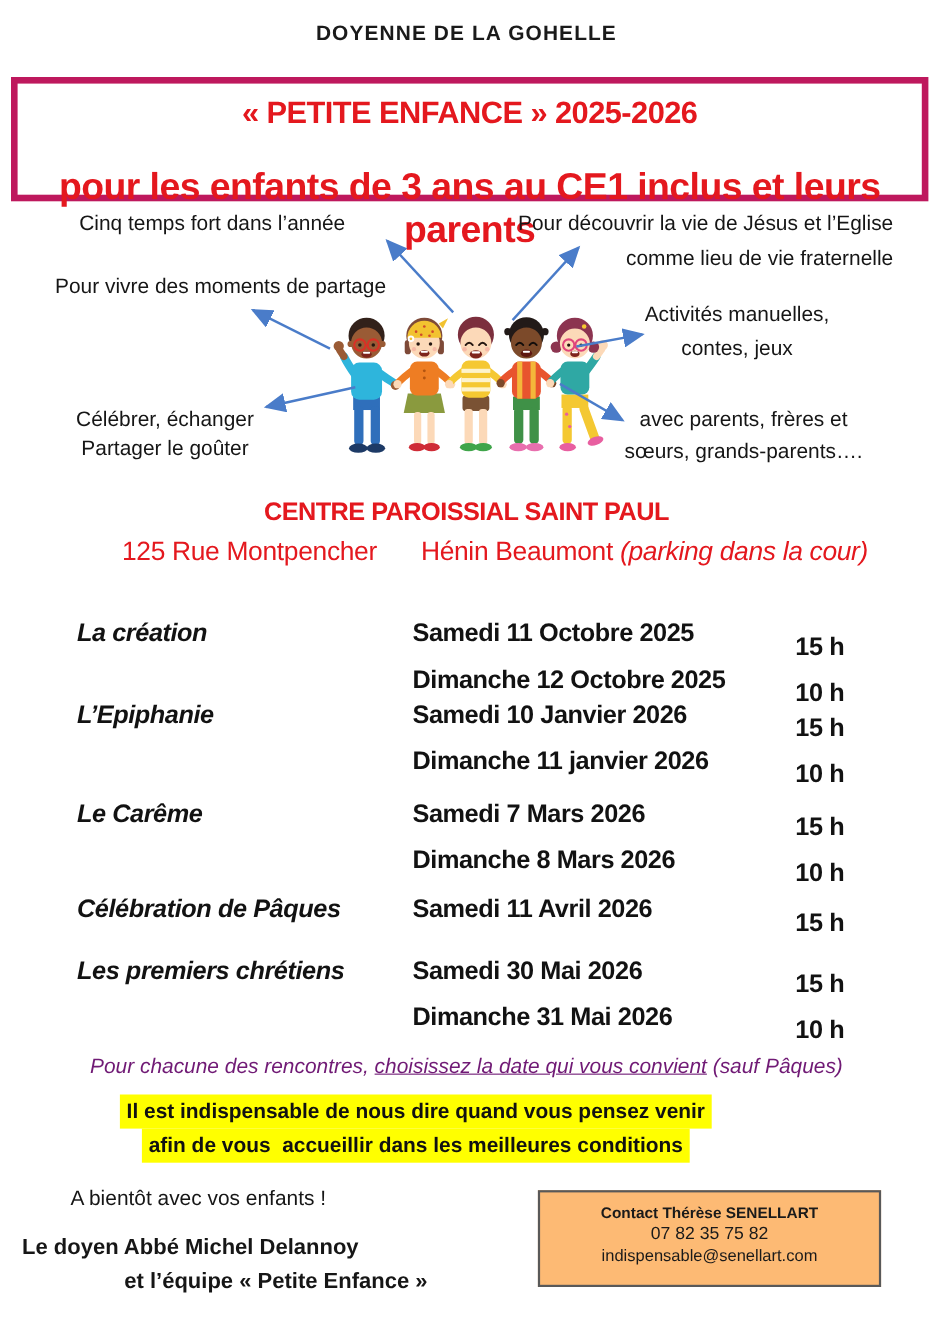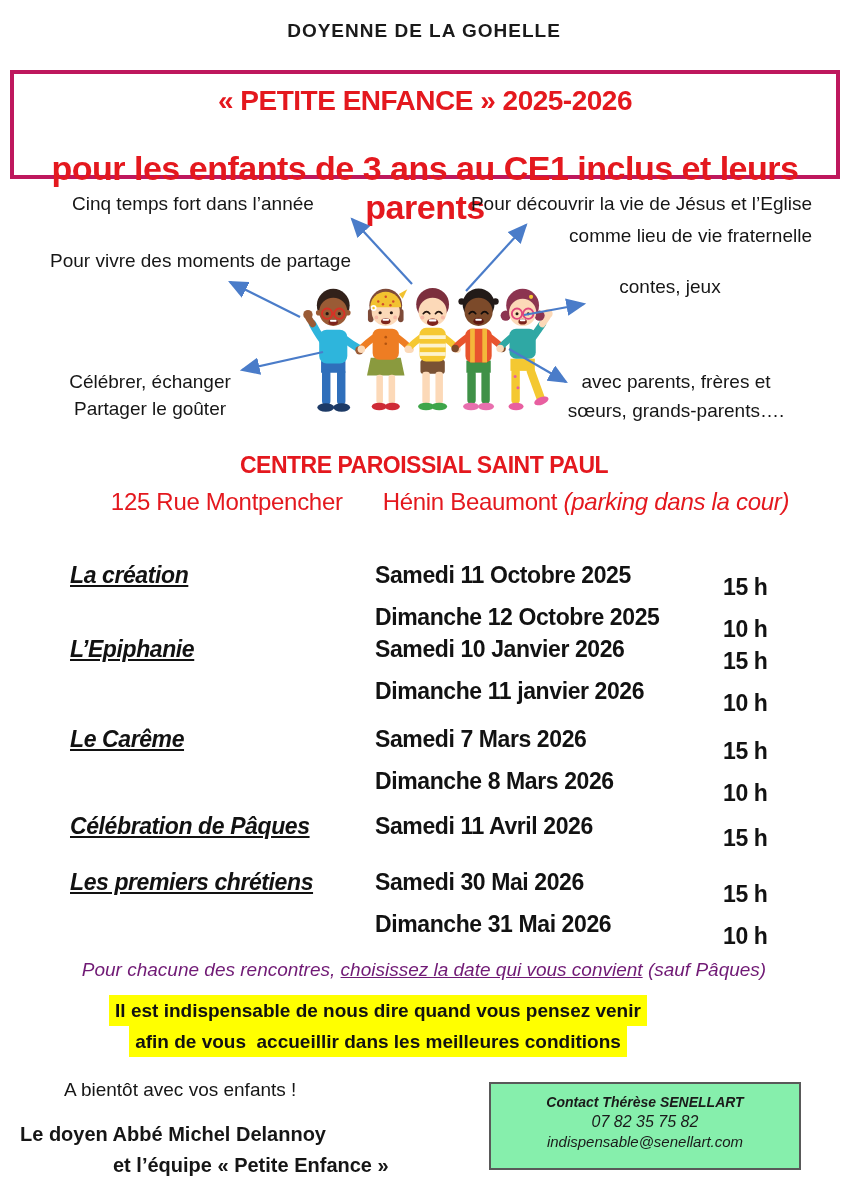--- a/index.html
+++ b/index.html
@@ -2,57 +2,57 @@
 <html><head>
 <meta charset="utf-8">
 <style>
   html,body{margin:0;padding:0;background:#ffffff;}
   .page{position:relative;width:848px;height:1200px;background:#fff;overflow:hidden;
         font-family:"Liberation Sans", sans-serif;color:#111;}
   .abs{position:absolute;}
   
   .org{left:0;top:20px;width:848px;text-align:center;font-size:19px;font-weight:bold;
        letter-spacing:1px;color:#1a1a1a;}
-  .title-box{left:10px;top:70px;width:822px;height:101px;border:4px solid #be185d;background:#fff;}
+  .title-box{left:10px;top:70px;width:822px;height:101px;border:6px solid #be185d;background:#fff;}
   .t1{margin-top:11px;text-align:center;font-size:28px;font-weight:bold;letter-spacing:-0.5px;color:#e4181e;}
   .t2{margin-top:32px;text-align:center;font-size:34px;font-weight:bold;letter-spacing:-0.5px;color:#e4181e;}
   
   .ann{font-size:19px;color:#161616;line-height:27px;}
   .ann-a1{left:72px;top:190px;}
   .ann-a2{left:50px;top:247px;}
   .ann-a3{left:52px;top:368px;width:196px;text-align:center;}
   .ann-b1{left:416px;top:188px;width:396px;text-align:right;line-height:32px;}
   .ann-b2{left:556px;top:271px;width:228px;text-align:center;line-height:31px;}
   .ann-b3{left:548px;top:367px;width:256px;text-align:center;line-height:29px;}
   
   .venue-name{left:0;top:452px;width:848px;text-align:center;font-size:23px;font-weight:bold;
               letter-spacing:-0.5px;color:#e4181e;}
   .venue-addr{left:0;top:488px;width:848px;text-align:center;font-size:24px;letter-spacing:-0.3px;color:#e4181e;padding-left:26px;}
   .venue-addr .gap{display:inline-block;width:40px;}
   .venue-addr .ital{font-style:italic;}
   
   .srow{position:absolute;left:70px;width:730px;display:flex;font-size:23px;font-weight:bold;
         letter-spacing:-0.4px;line-height:30px;color:#121212;}
-  .ev{width:305px;font-style:italic;text-decoration:underline;}
+  .ev{width:305px;font-style:italic;}
   .dates{flex:1;}
   .dline{display:flex;}
   .date{width:348px;}
   .time{width:70px;margin-top:12px;}
   
   .choose{left:0;top:959px;width:848px;text-align:center;font-size:19px;font-style:italic;color:#701a75;}
   .choose .ul{text-decoration:underline;}
   .hl-wrap{left:0;top:995px;width:756px;text-align:center;line-height:29px;}
   .hl{display:inline-block;background:#ffff00;font-size:19px;font-weight:bold;color:#111;
       padding:1px 6px;white-space:pre-wrap;}
   .farewell{left:64px;top:1079px;font-size:19px;color:#161616;}
   .sig1{left:20px;top:1123px;font-size:20px;font-weight:bold;color:#161616;}
   .sig2{left:113px;top:1154px;font-size:20px;font-weight:bold;color:#161616;}
   
-  .contact{left:489px;top:1082px;width:308px;height:84px;border:2px solid #595959;background:#86efac;
-           text-align:center;font-style:italic;}
+  .contact{left:489px;top:1082px;width:308px;height:84px;border:2px solid #595959;background:#fdba74;
+           text-align:center;}
   .c1{margin-top:10px;font-size:14px;font-weight:bold;color:#1a1a1a;}
   .c2{margin-top:3px;font-size:16px;color:#1a1a1a;}
   .c3{margin-top:2px;font-size:15px;color:#1a1a1a;}
   svg{display:block;}
   .arrows{left:0;top:0;pointer-events:none;}
 </style>
 </head>
 <body>
 
 <div class="page">
@@ -68,20 +68,21 @@
   <div class="abs ann ann-a2">Pour vivre des moments de partage</div>
   <div class="abs ann ann-a3">
     <div>Célébrer, échanger</div>
     <div>Partager le goûter</div>
   </div>
   <div class="abs ann ann-b1">
     <div>Pour découvrir la vie de Jésus et l’Eglise</div>
     <div>comme lieu de vie fraternelle</div>
   </div>
   <div class="abs ann ann-b2">
+    <div>Activités manuelles,</div>
     <div>contes, jeux</div>
   </div>
   <div class="abs ann ann-b3">
     <div>avec parents, frères et</div>
     <div>sœurs, grands-parents….</div>
   </div>
 
   <svg class="abs" style="left:299px;top:279px;" width="256" height="150" viewBox="0 0 272 160" aria-hidden="true">
 
     <g transform="translate(36,2)">

